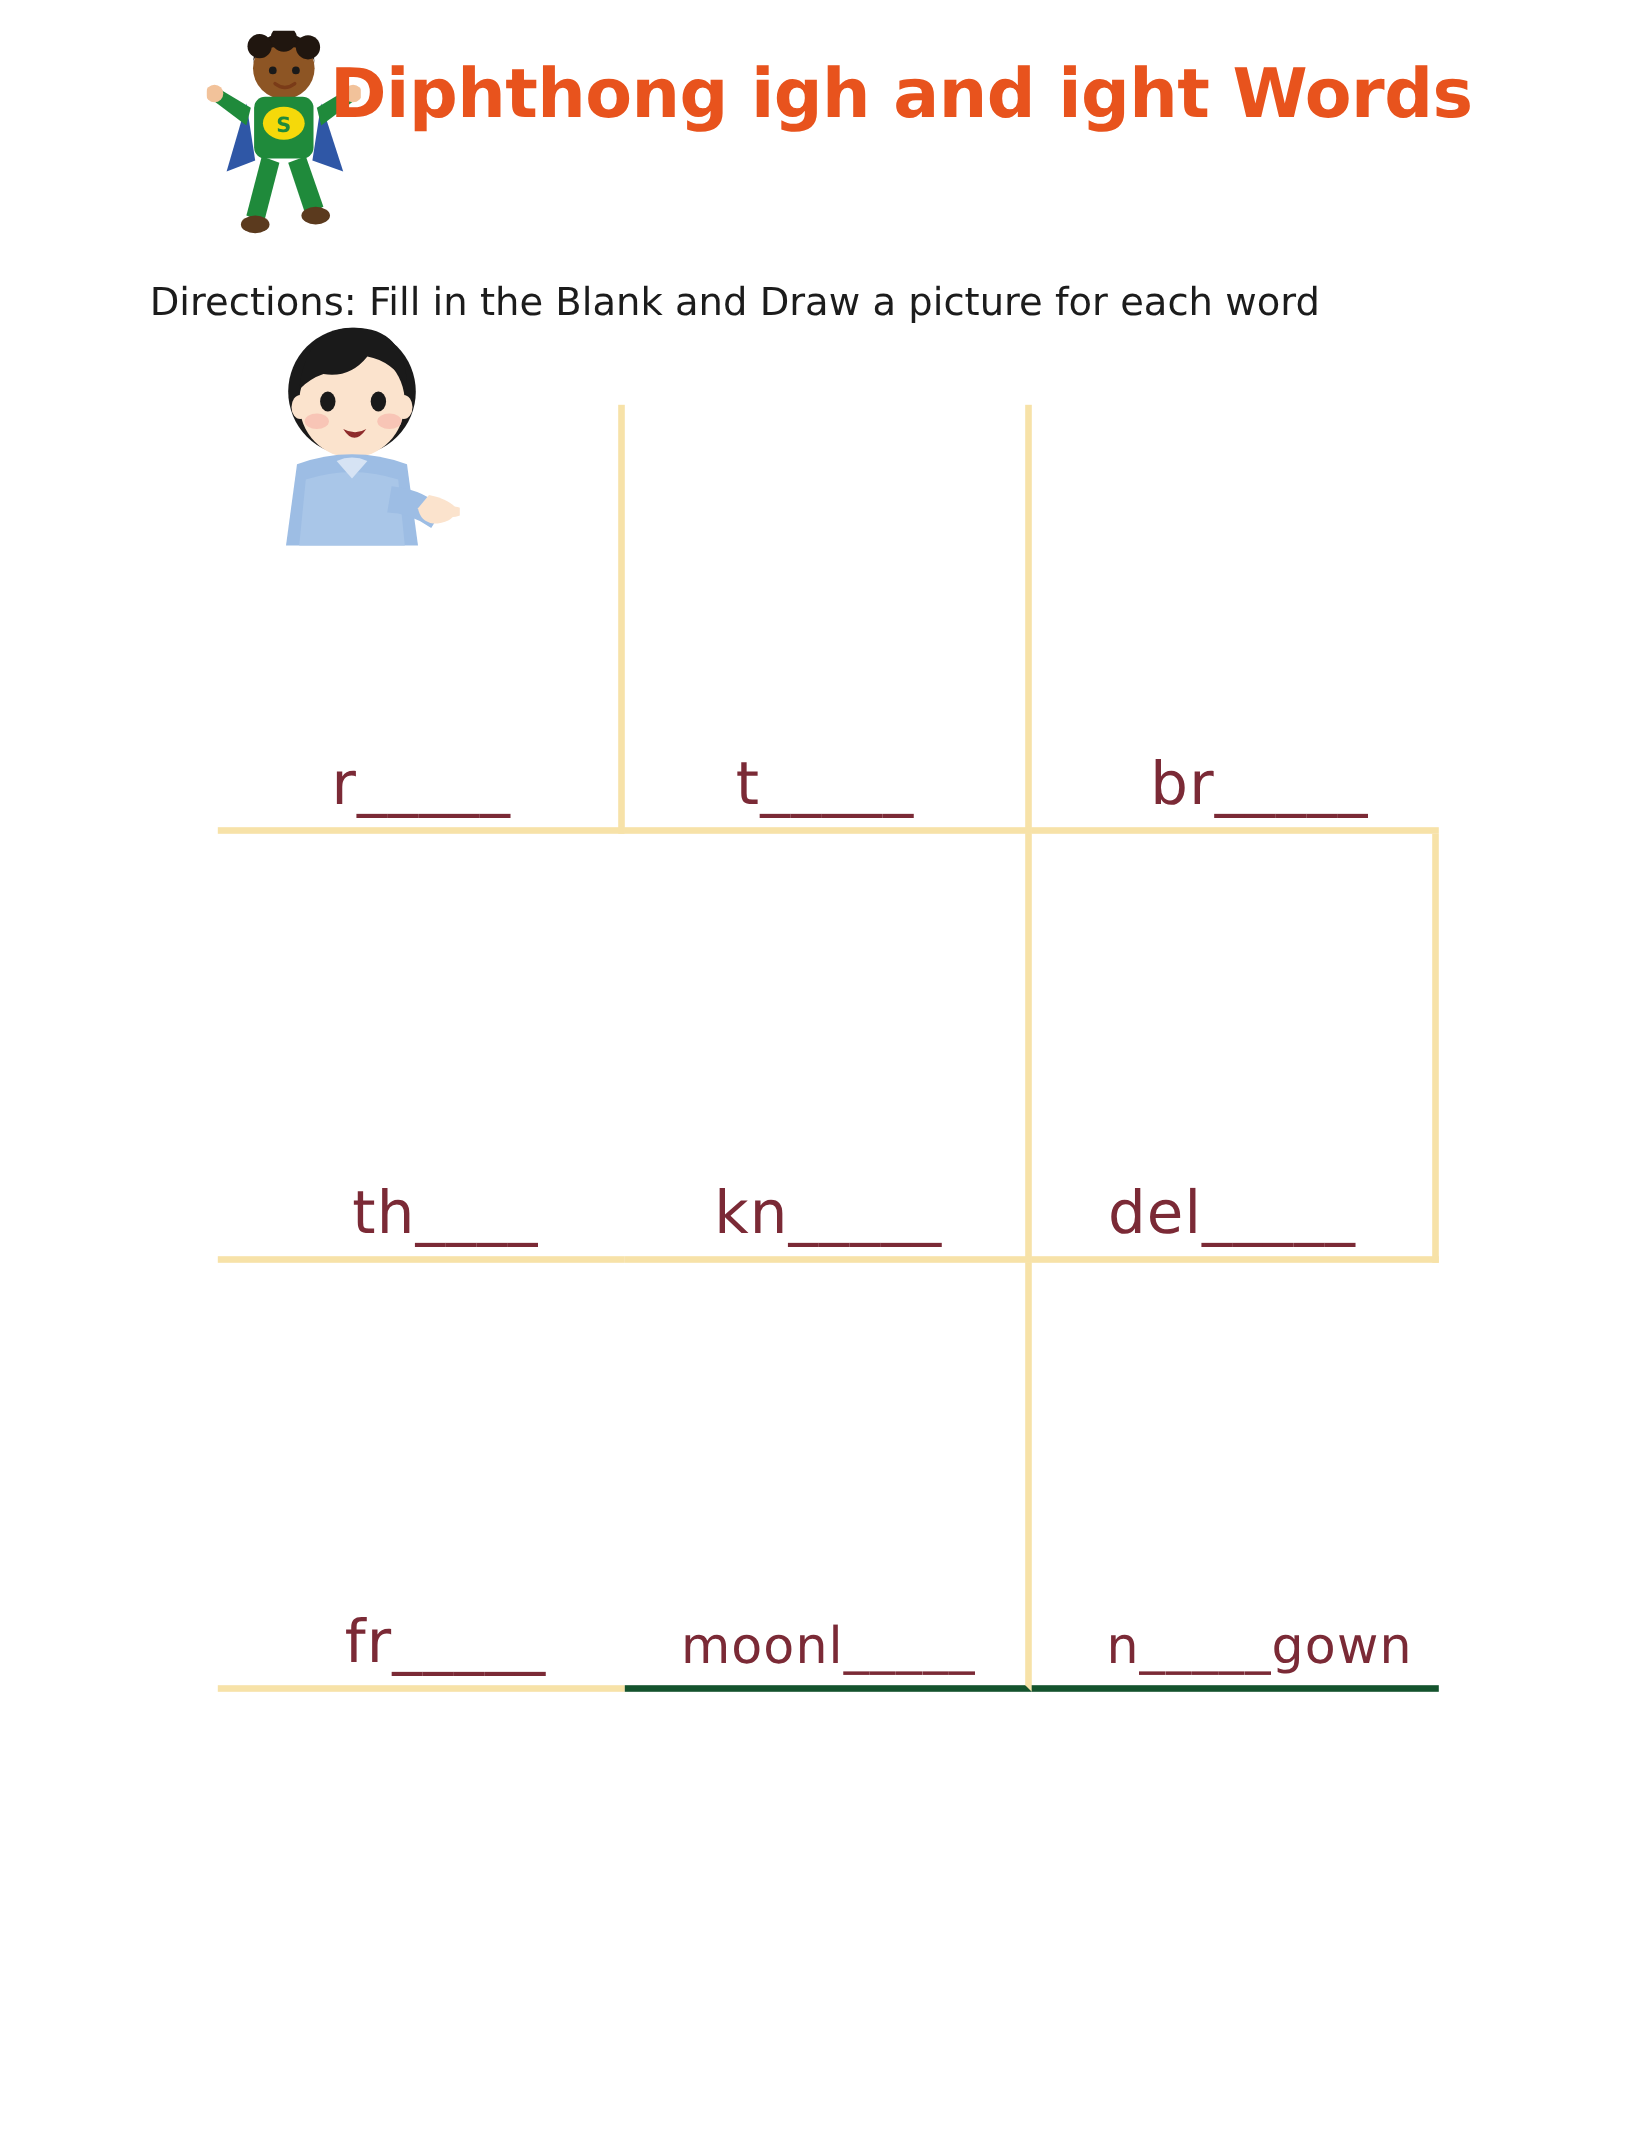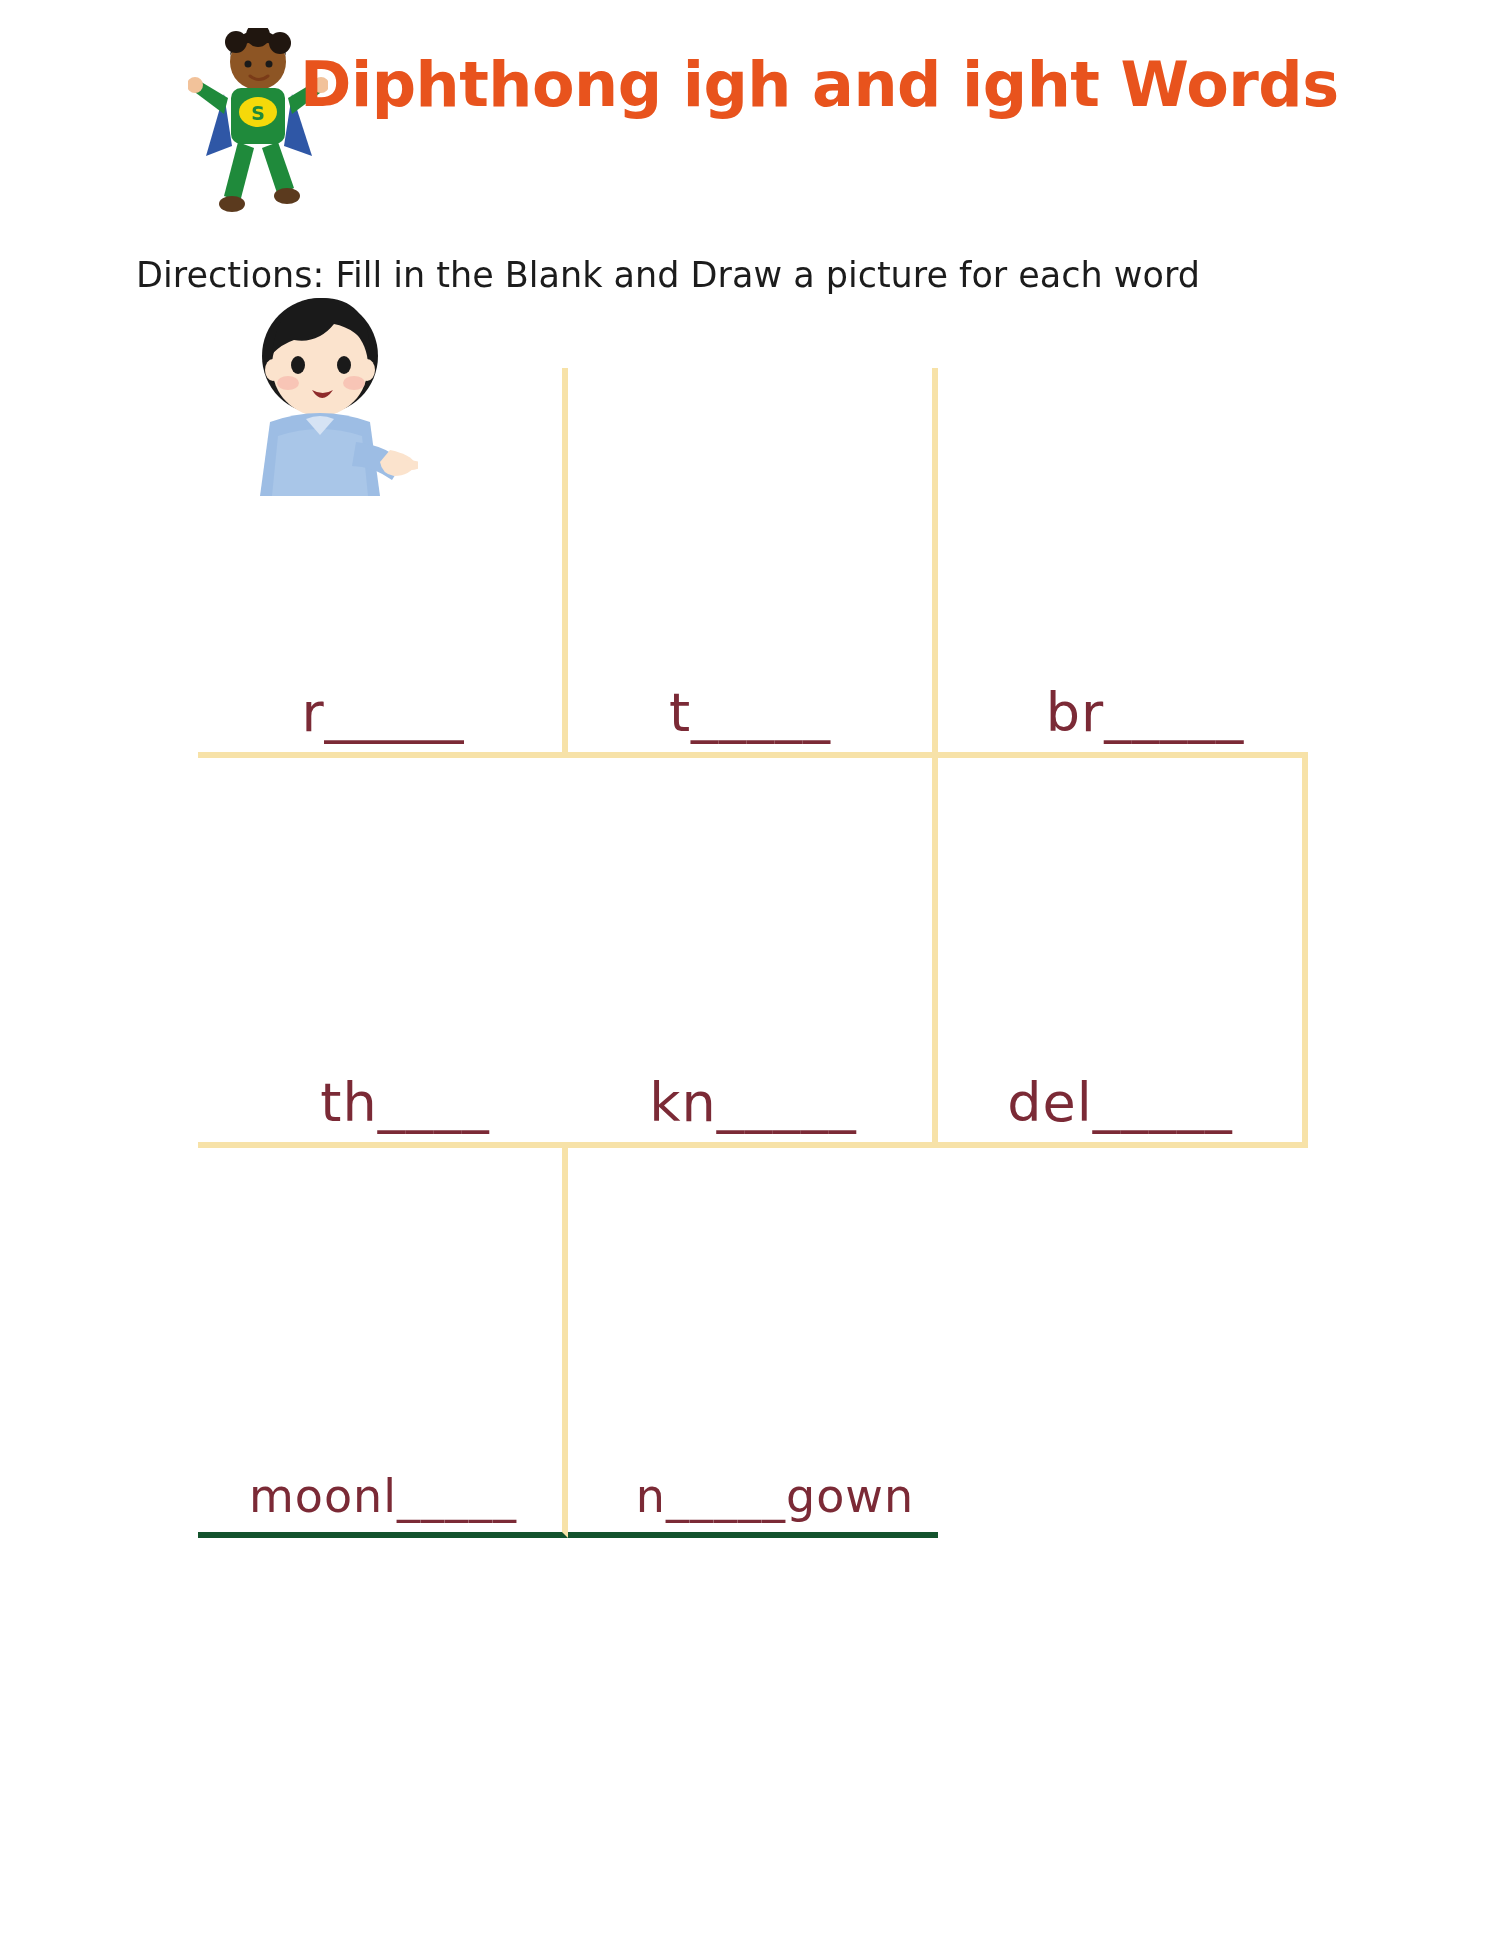--- a/index.html
+++ b/index.html
@@ -203,20 +203,23 @@
     <div class="cell col3 row2">
       <div class="word">th____</div>
     </div>
 
     <div class="cell col1 row3">
       <div class="word">kn_____</div>
     </div>
     <div class="cell col2 row3">
       <div class="word">del_____</div>
     </div>
+    <div class="cell col3 row3">
+      <div class="word">fr_____</div>
+    </div>
 
     <div class="cell col1 row4">
       <div class="word small">moonl_____</div>
     </div>
     <div class="cell col3 row4">
       <div class="word small">n_____gown</div>
     </div>
 
   </div>
 </div>

